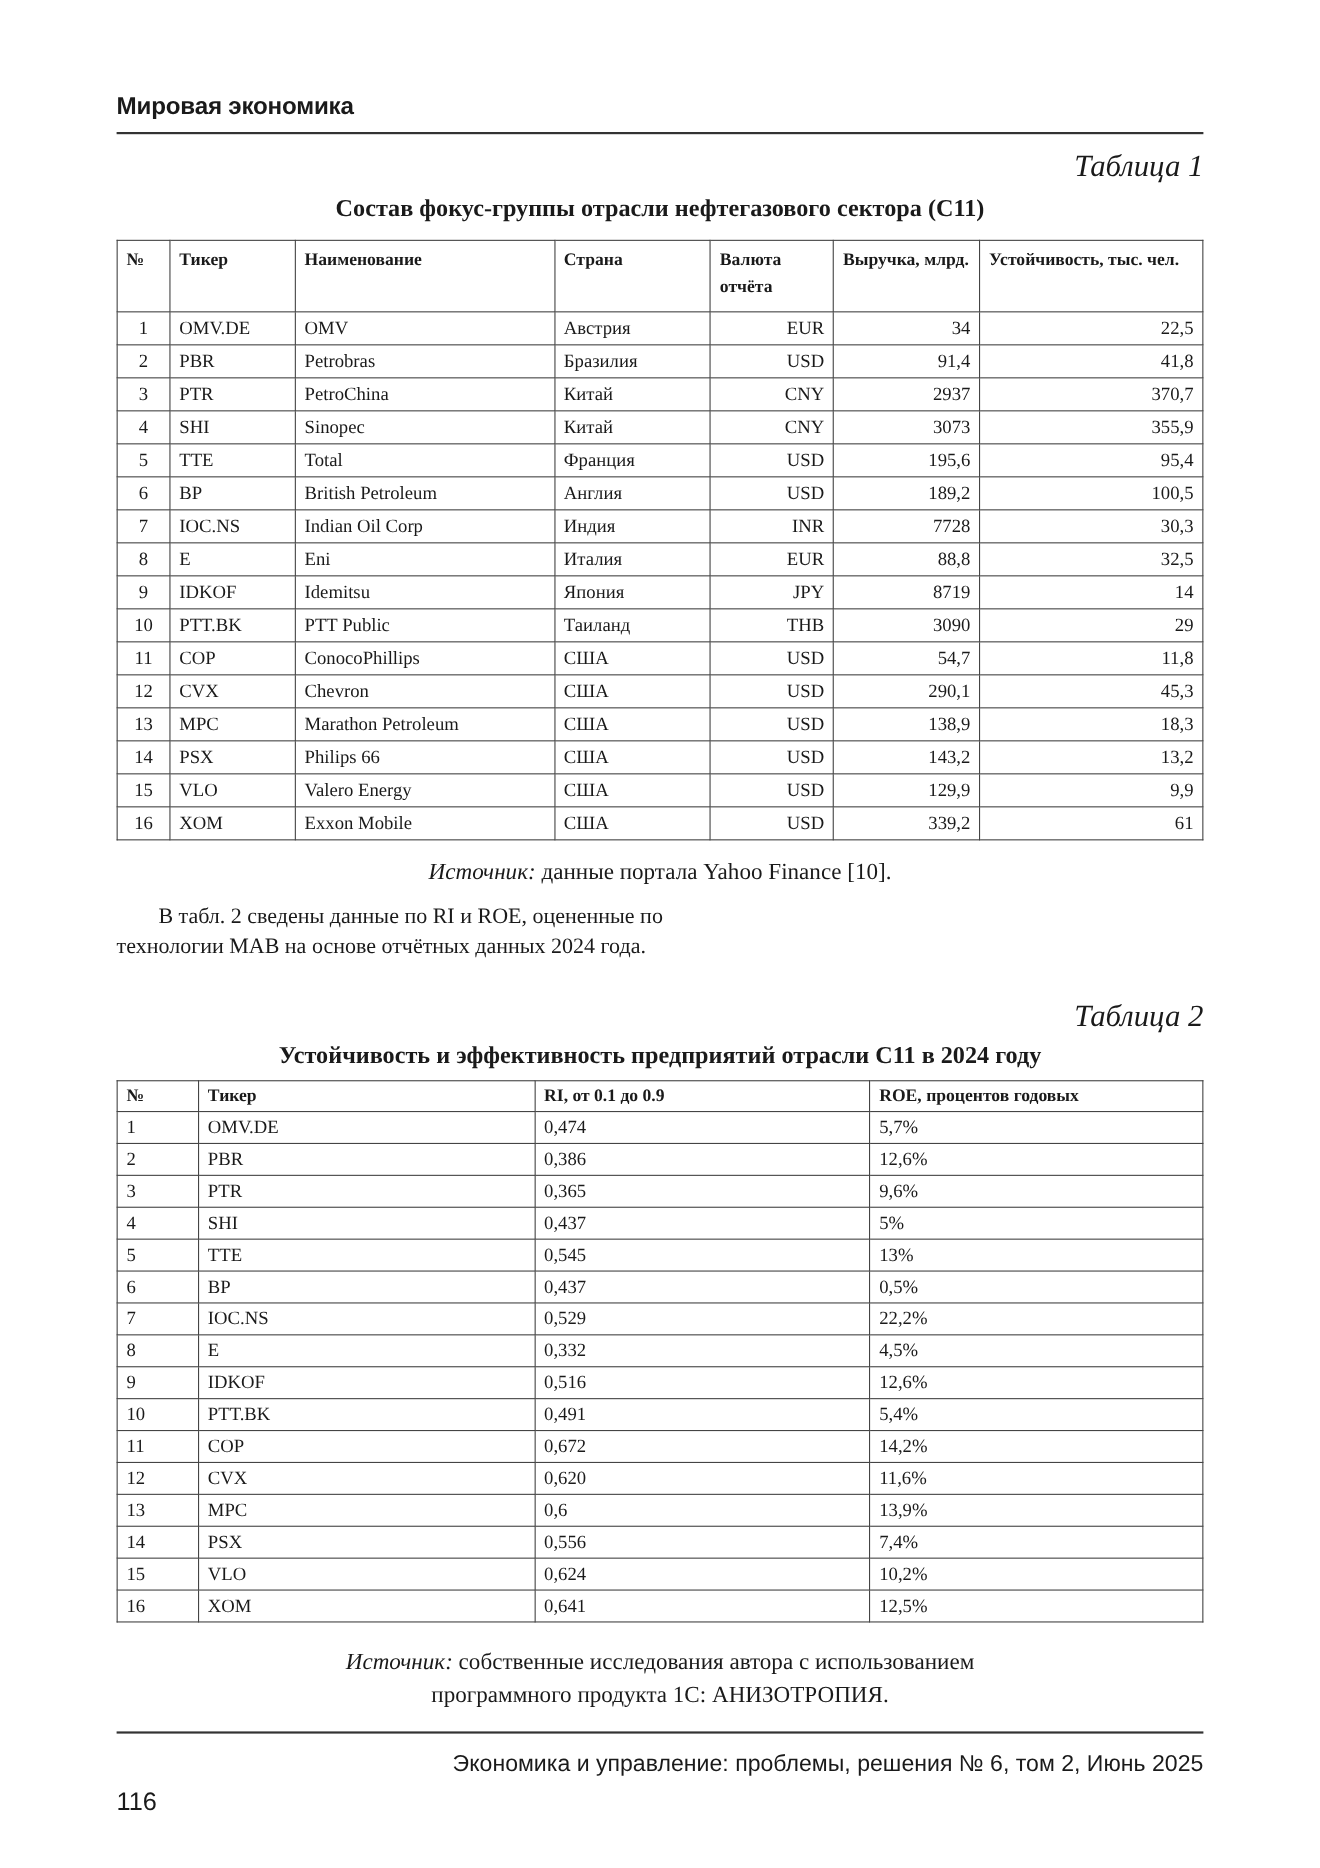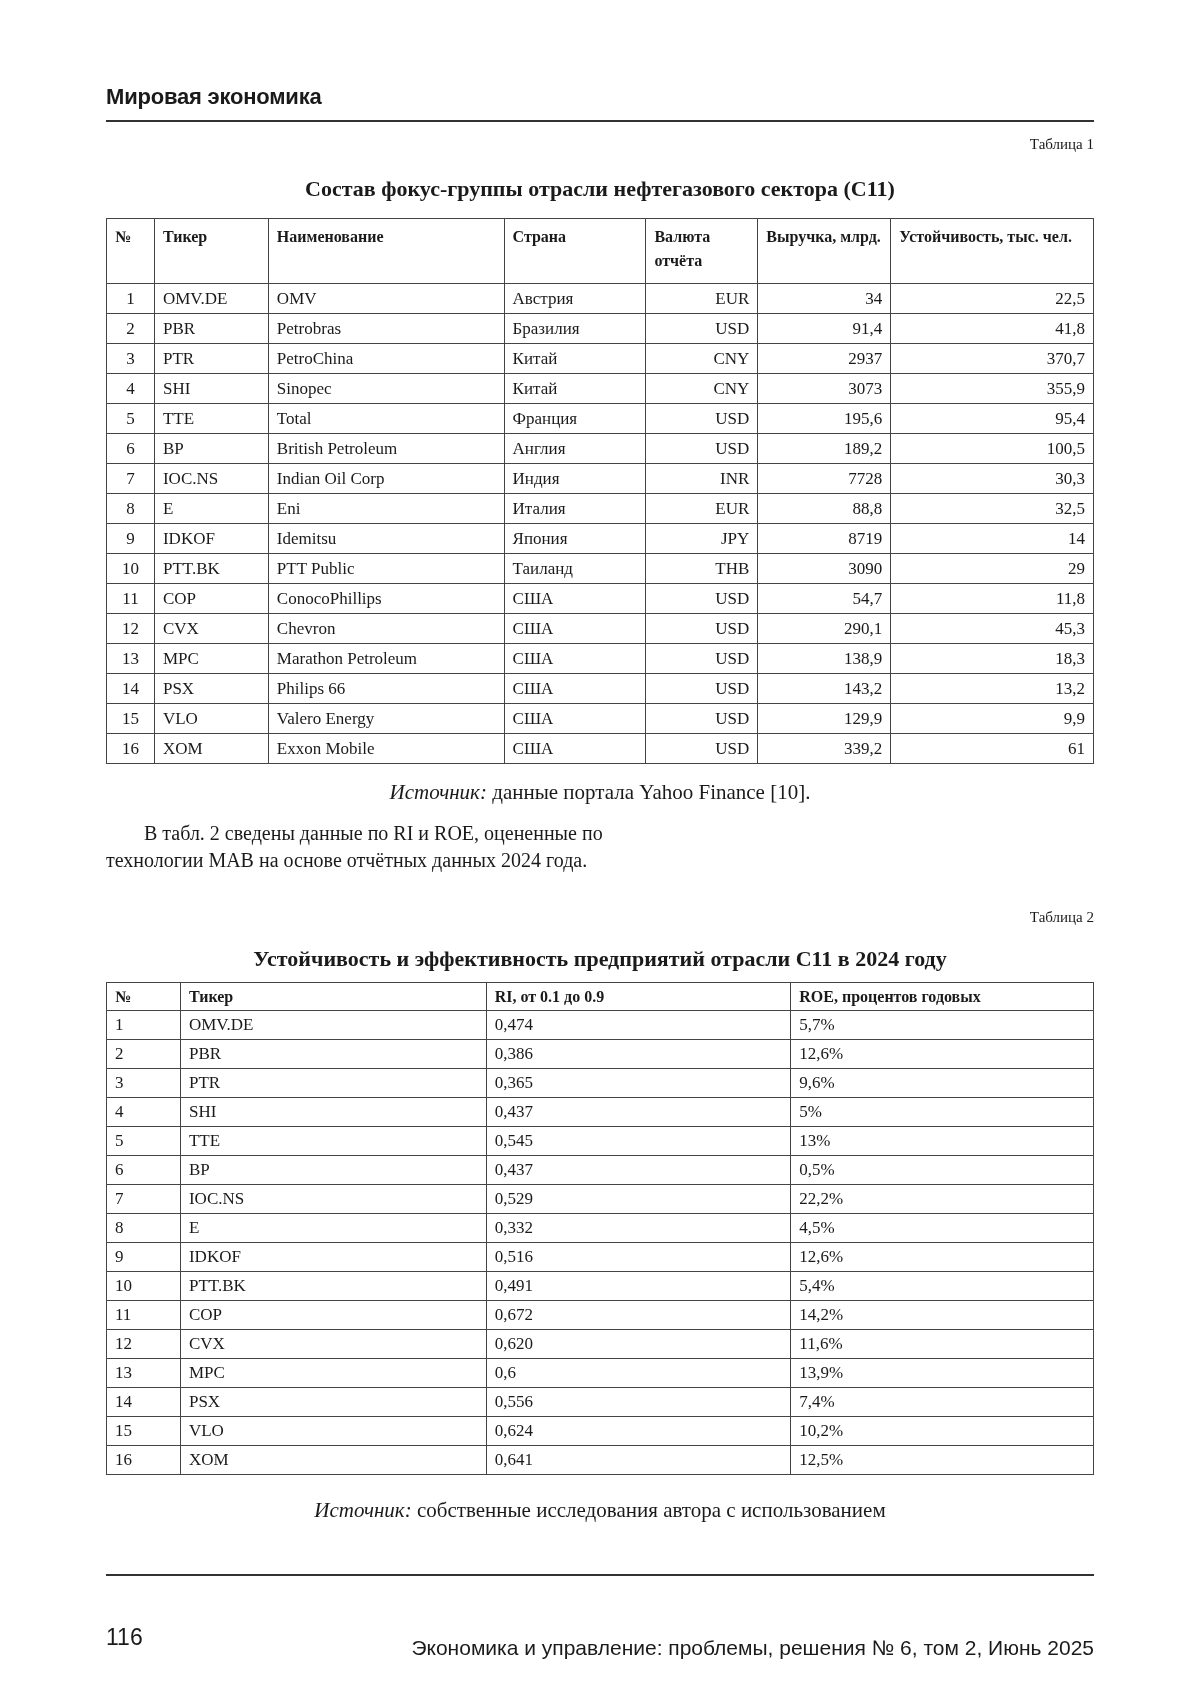--- a/index.html
+++ b/index.html
@@ -4,21 +4,21 @@
   <style>
     html, body { margin: 0; padding: 0; background: #ffffff; }
     body { width: 1200px; height: 1698px; position: relative; color: #1a1a1a; overflow: hidden; }
     .page { position: absolute; left: 106px; top: 0; width: 988px; }
     .serif { font-family: "Liberation Serif", "DejaVu Serif", serif; }
     .sans { font-family: "Liberation Sans", "DejaVu Sans", sans-serif; }
 
     .running-head { position: absolute; left: 0; top: 84px; font-size: 22px; font-weight: bold; letter-spacing: -0.2px; }
     .head-rule { position: absolute; left: 0; top: 120px; width: 988px; height: 2px; background: #333; }
 
-    .table-label { position: absolute; right: 0; font-size: 15px; }
+    .table-label { position: absolute; right: 0; font-style: italic; font-size: 28px; }
     .table-title { position: absolute; left: 0; width: 988px; text-align: center; font-weight: bold; font-size: 22px; }
 
     table { position: absolute; left: 0; width: 988px; border-collapse: collapse; }
     td, th { border: 1.5px solid #444; padding: 0 8px; font-weight: normal; }
     th { font-weight: bold; text-align: left; vertical-align: top; }
 
     #t1 { top: 218px; font-size: 17px; }
     #t1 th { height: 58px; padding-top: 6px; line-height: 24px; font-size: 16px; }
     #t1 td { height: 29px; line-height: 29px; }
     #t1 td.c-num { text-align: center; padding: 0 4px; }
@@ -29,21 +29,21 @@
     #t2 td { height: 28px; line-height: 28px; }
 
     .source { position: absolute; left: 0; width: 988px; text-align: center; font-size: 21px; line-height: 30px; }
     .source i { font-style: italic; }
 
     .para { position: absolute; left: 0; top: 820px; width: 500px; font-size: 20px; line-height: 27px; }
     .para .indent { display: inline-block; width: 38px; }
 
     .foot-rule { position: absolute; left: 0; top: 1574px; width: 988px; height: 2px; background: #333; }
     .page-num { position: absolute; left: 0; top: 1592px; font-size: 23px; margin-top: 32px; }
-    .journal { position: absolute; right: 0; top: 1592px; font-size: 21px; margin-top: 44px; }
+    .journal { position: absolute; right: 0; top: 1592px; font-size: 21px; }
   </style>
 </head>
 <body>
 
 <div class="page">
 
   <div class="running-head sans">Мировая экономика</div>
   <div class="head-rule"></div>
 
   <div class="table-label serif" style="top:136px;">Таблица 1</div>
@@ -365,18 +365,19 @@
     <td>16</td>
     <td>XOM</td>
     <td>0,641</td>
     <td>12,5%</td>
   </tr>
 </tbody>
   </table>
 
   <div class="source serif" style="top:1495px;">
     <i>Источник:</i><span> собственные исследования автора с использованием</span><br>
+    <span>программного продукта 1С: АНИЗОТРОПИЯ.</span>
   </div>
 
   <div class="foot-rule"></div>
   <div class="page-num sans">116</div>
   <div class="journal sans">Экономика и управление: проблемы, решения № 6, том 2, Июнь 2025</div>
 </div>
 
 </body></html>

